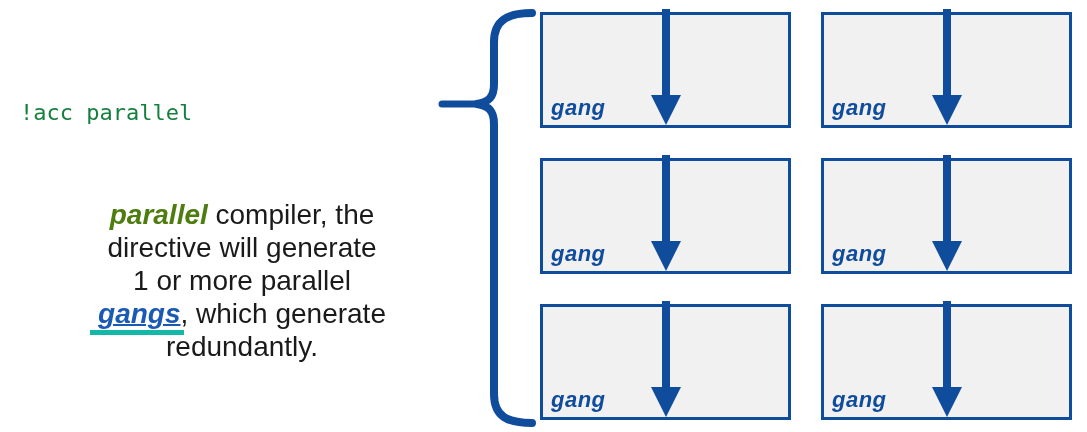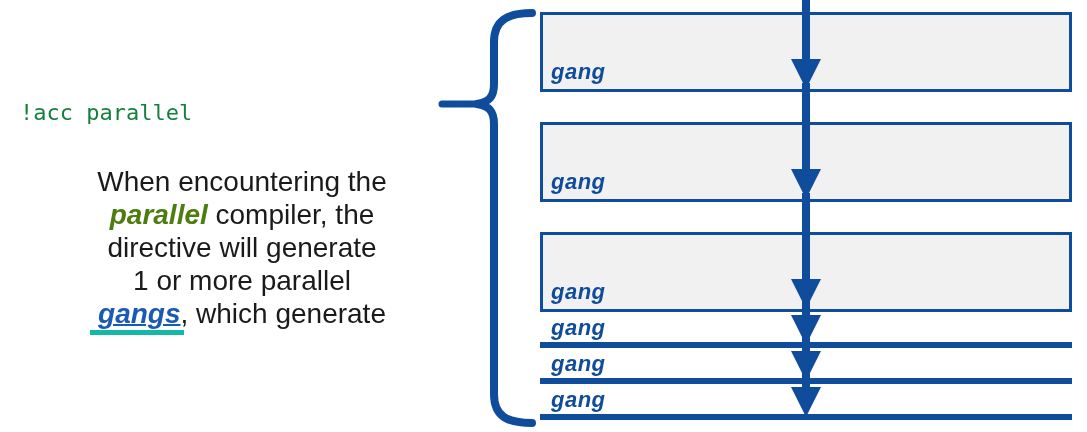--- a/index.html
+++ b/index.html
@@ -50,21 +50,21 @@
     position:absolute;
     left:438px;top:6px;
     width:100px;height:424px;
   }
   
   .gang-grid{
     position:absolute;
     left:540px;top:12px;
     width:532px;height:408px;
     display:grid;
-    grid-template-columns:1fr;
+    grid-template-columns:1fr 1fr;
     grid-template-rows:1fr 1fr 1fr;
     column-gap:8px;
     row-gap:7px;
     gap:30px;
   }
   .gang-box{
     position:relative;
     background:#F1F1F2;
     border:3px solid #104C9C;
     box-sizing:border-box;
@@ -86,25 +86,26 @@
   }
 </style>
 </head>
 <body>
 
 <div class="stage">
 
   <div class="code-line">!acc parallel</div>
 
   <div class="description">
-    <span>When encountering the</span><br>
+    <br>
     <span class="kw">parallel</span><span> compiler,  the</span><br>
     <span>directive will generate</span><br>
     <span class="it">1 or more parallel</span><br>
     <span class="kw-link">gangs</span><span>, which generate</span><br>
+    <span>redundantly.</span>
   </div>
 
   <svg class="brace" viewBox="0 0 100 424" xmlns="http://www.w3.org/2000/svg">
     <path d="M 94 7 C 70 7 56 14 56 36 L 56 78 C 56 91 51 96 39 98 C 51 100 56 105 56 118 L 56 388 C 56 411 70 417 94 417" fill="none" stroke="#104C9C" stroke-width="8" stroke-linecap="round" stroke-linejoin="round"></path>
     <path d="M 4 98 L 39 98" fill="none" stroke="#104C9C" stroke-width="7" stroke-linecap="round"></path>
   </svg>
 
   <div class="gang-grid">
 
     <div class="gang-box">

